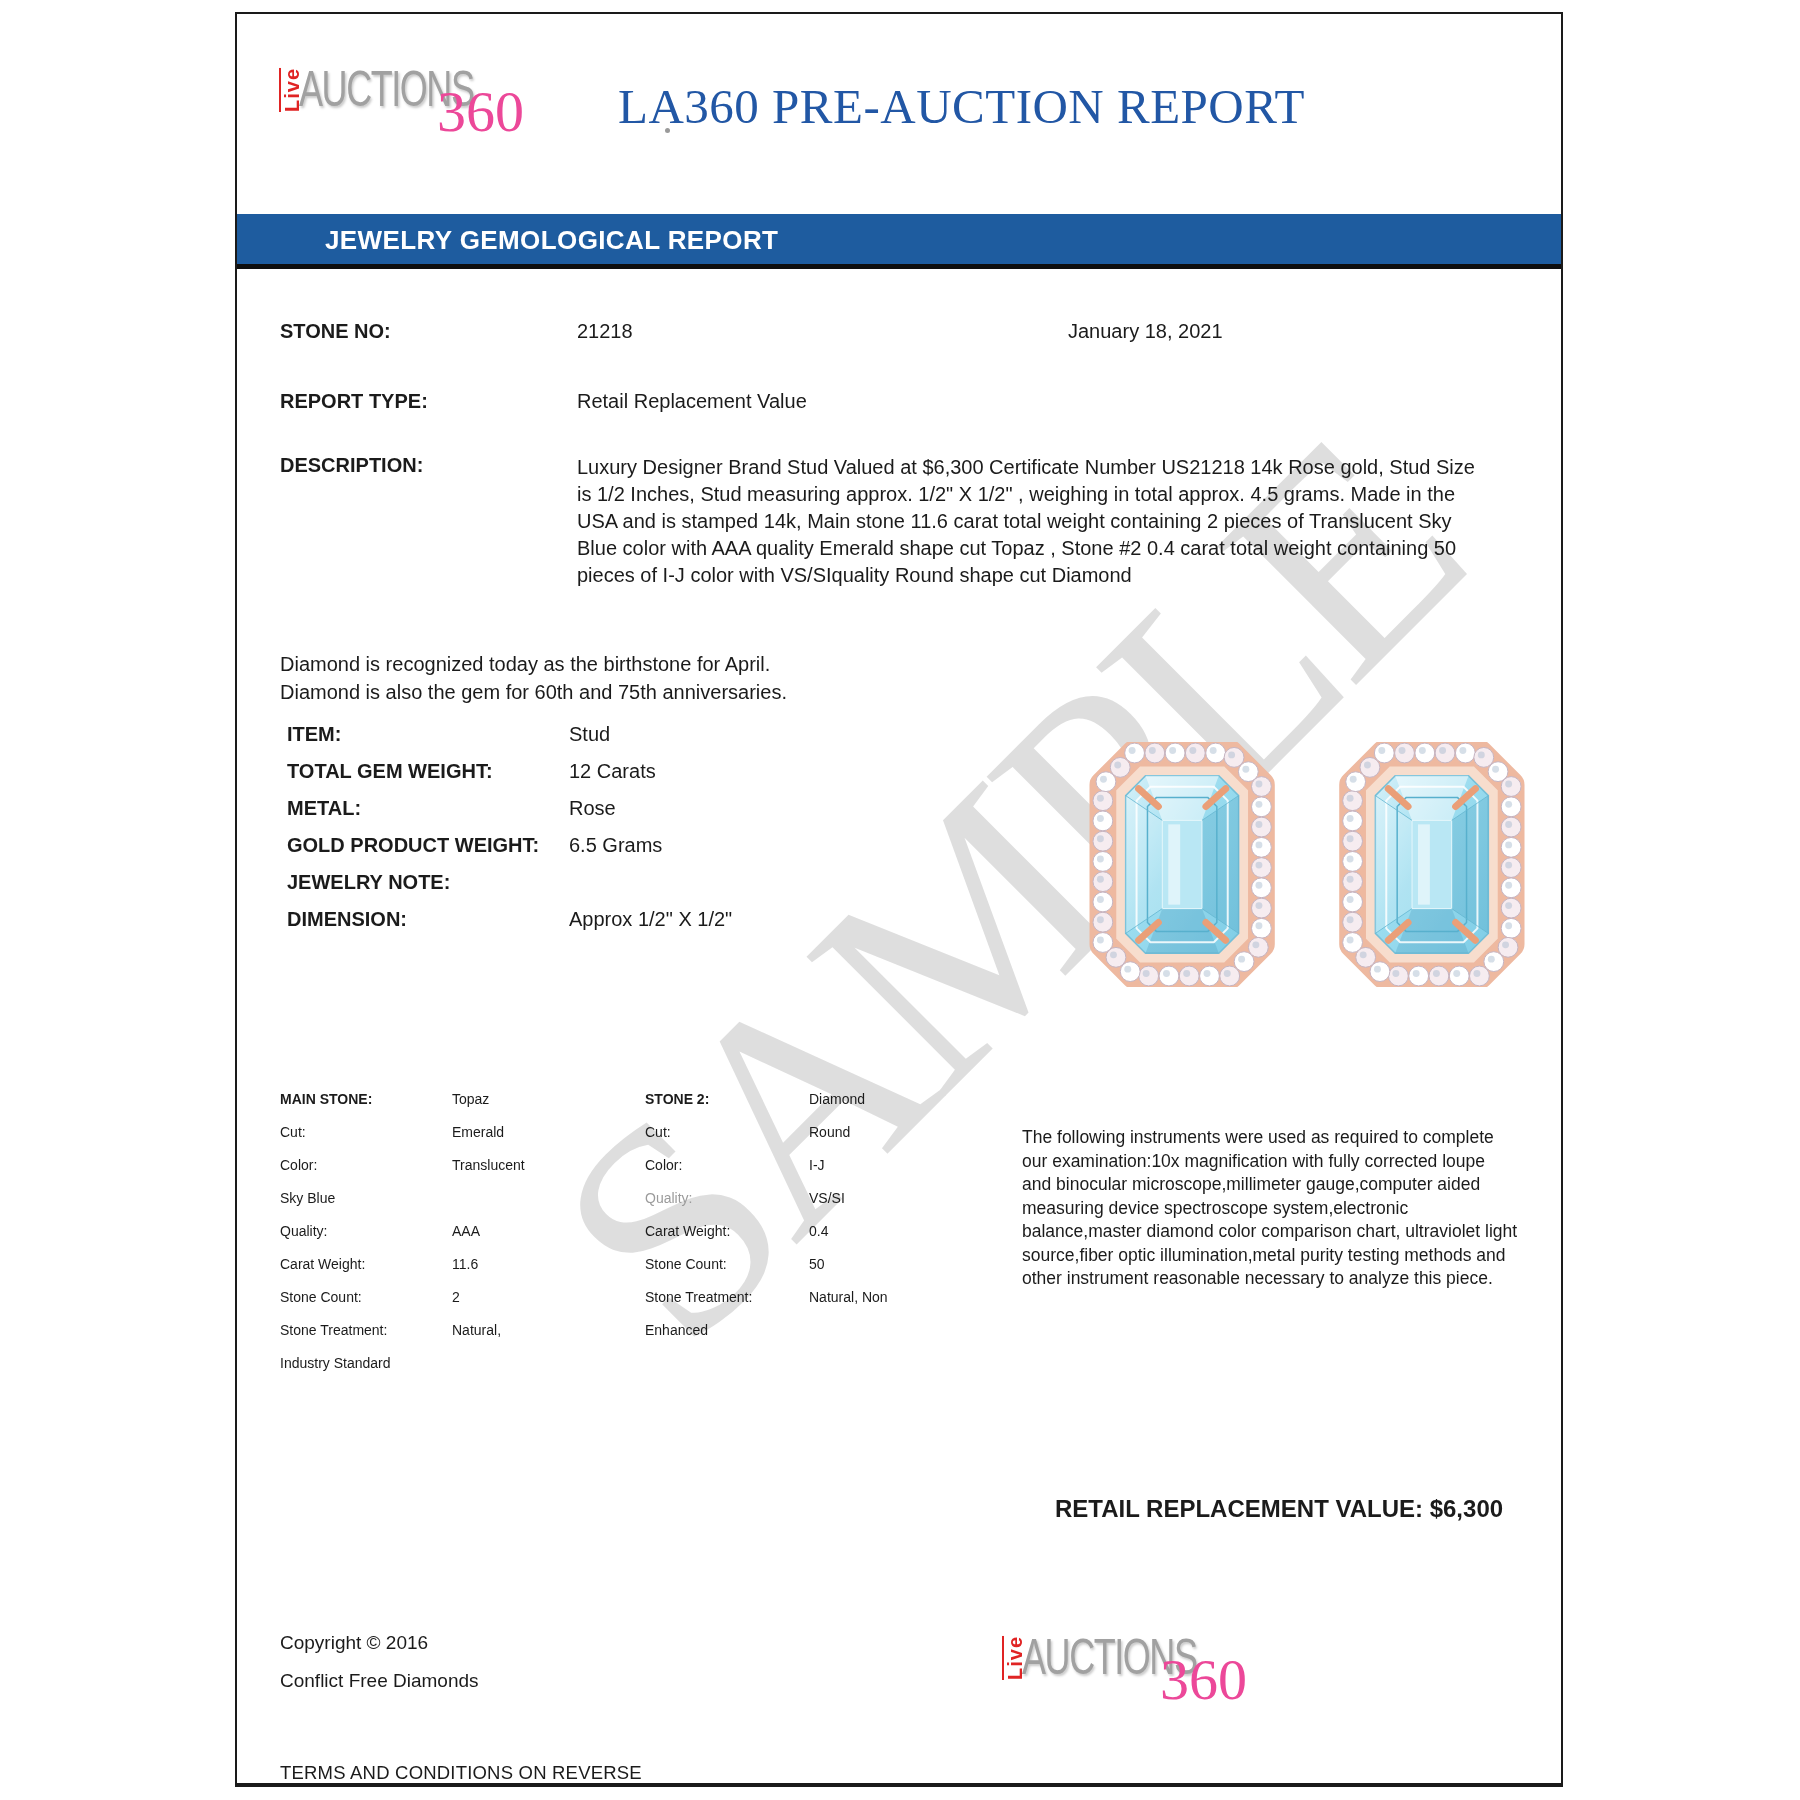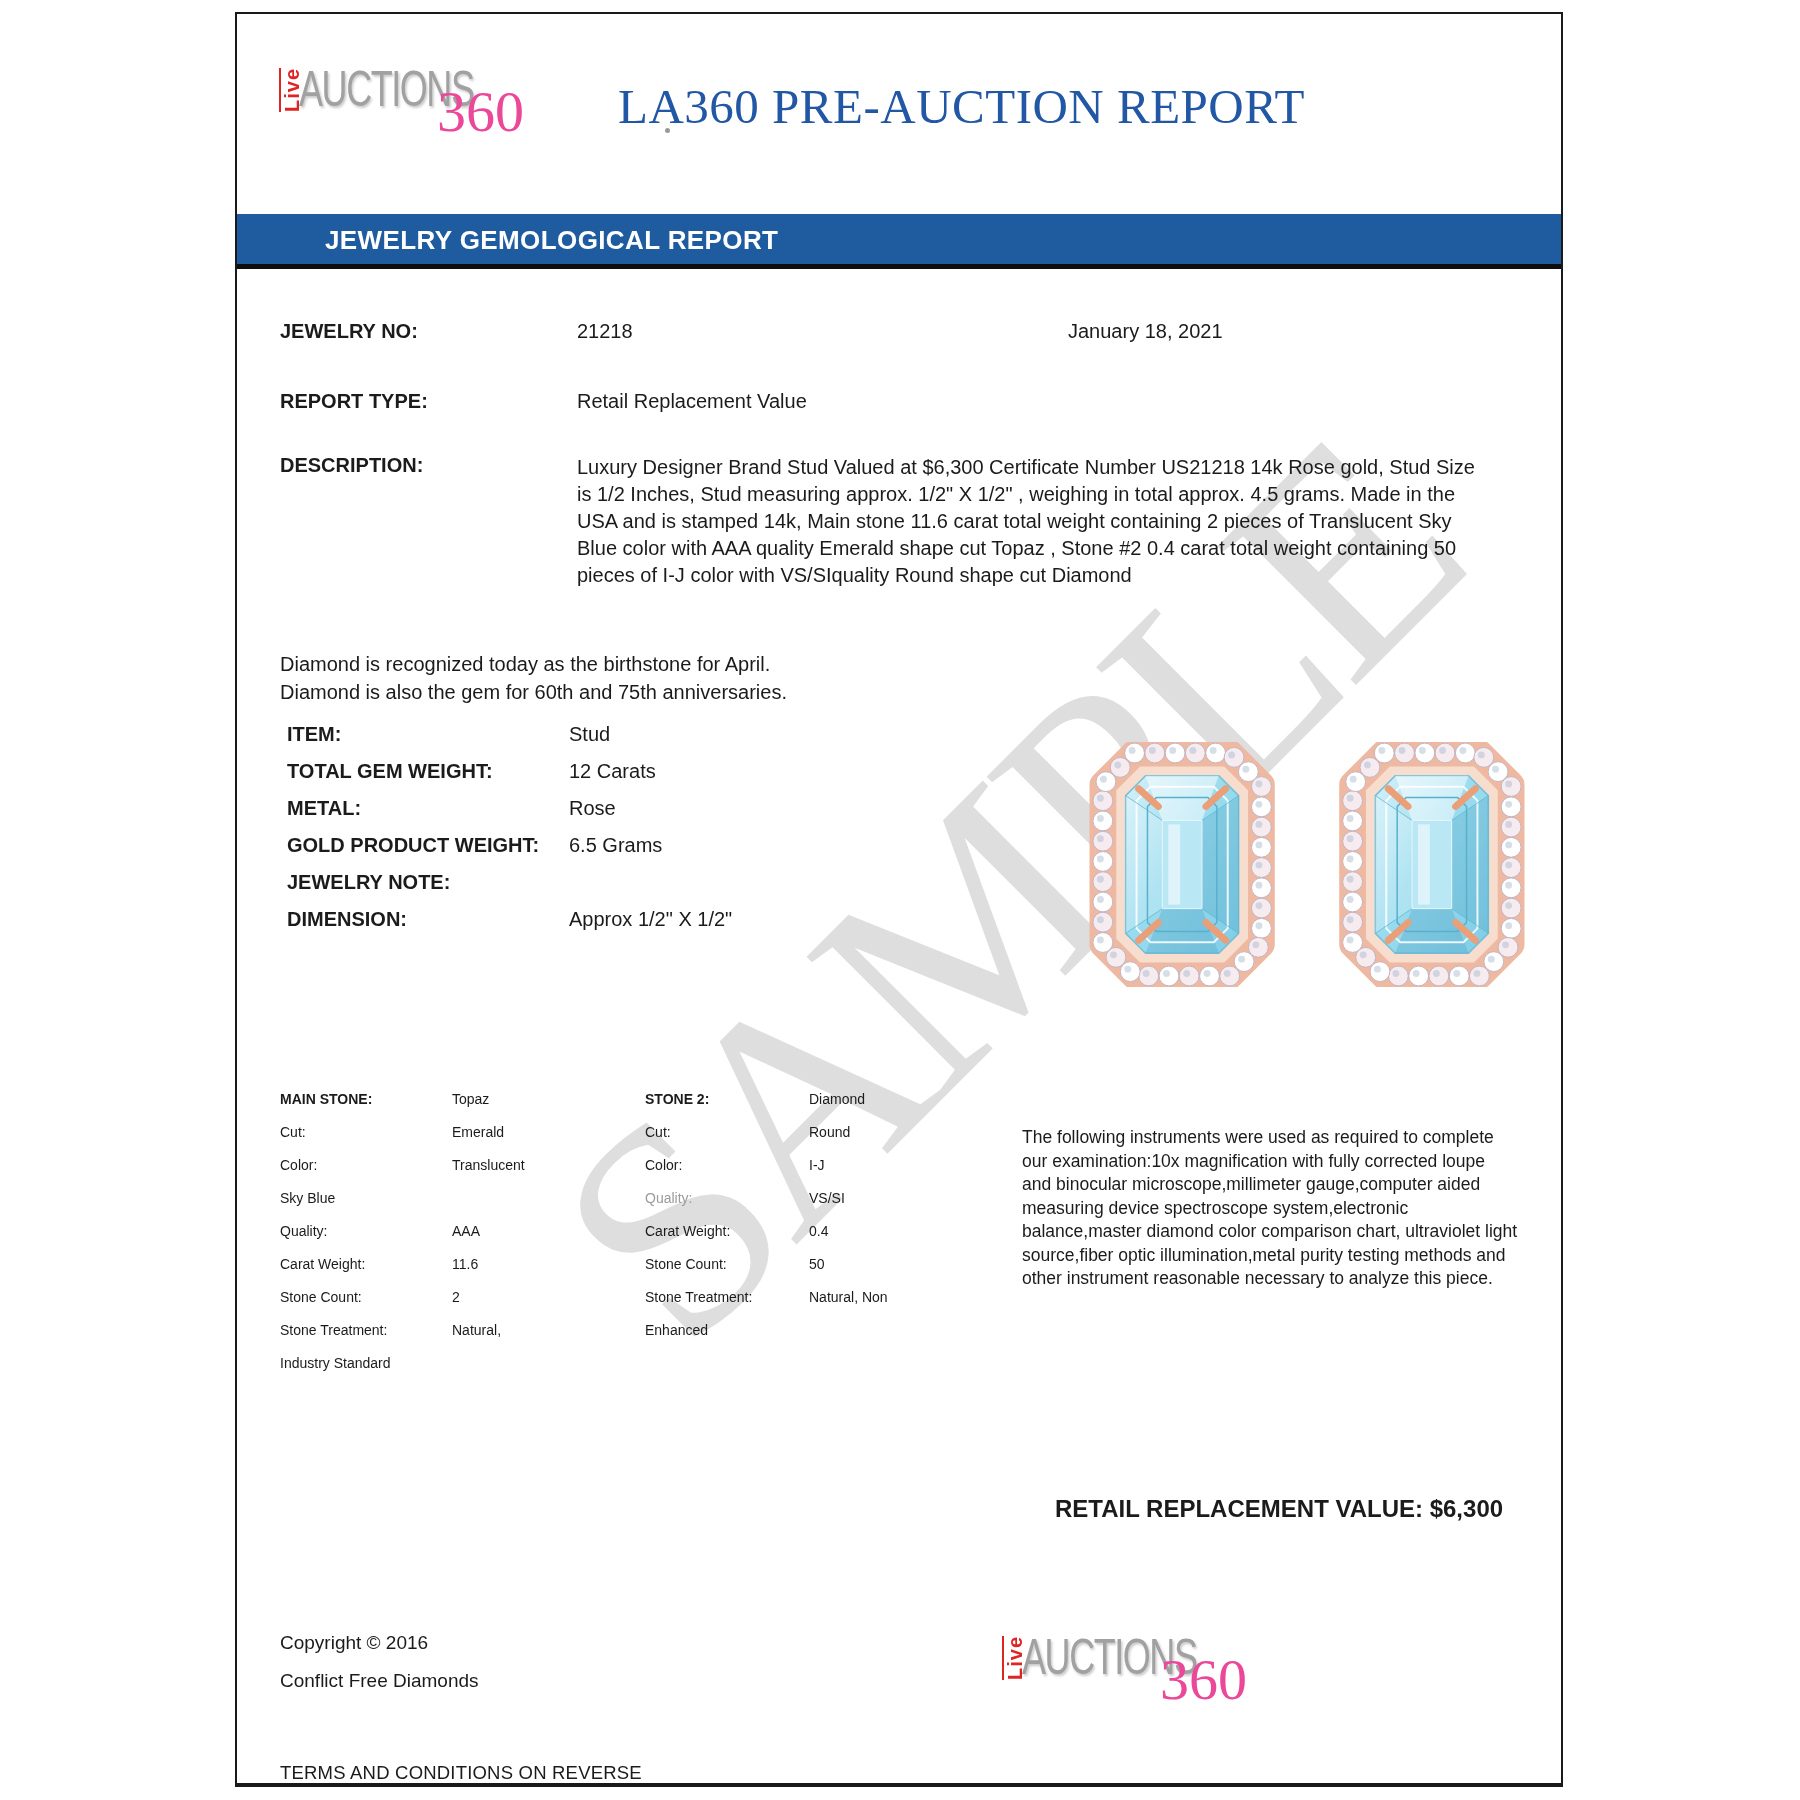--- a/index.html
+++ b/index.html
@@ -115,21 +115,21 @@
   </div>
 
   <h1 class="title">LA360 PRE-AUCTION REPORT</h1>
   <span class="stray-dot"></span>
 
   <div class="banner">
     <span>JEWELRY GEMOLOGICAL REPORT</span>
   </div>
 
   <div class="meta-row" style="top:306px">
-    <span class="lbl">JEWELRY NO:</span>
+    <span class="lbl">STONE NO:</span>
     <span class="val">21218</span>
     <span class="date">January 18, 2021</span>
   </div>
 
   <div class="meta-row" style="top:376px">
     <span class="lbl">REPORT TYPE:</span>
     <span class="val">Retail Replacement Value</span>
   </div>
 
   <div class="meta-row" style="top:440px">

